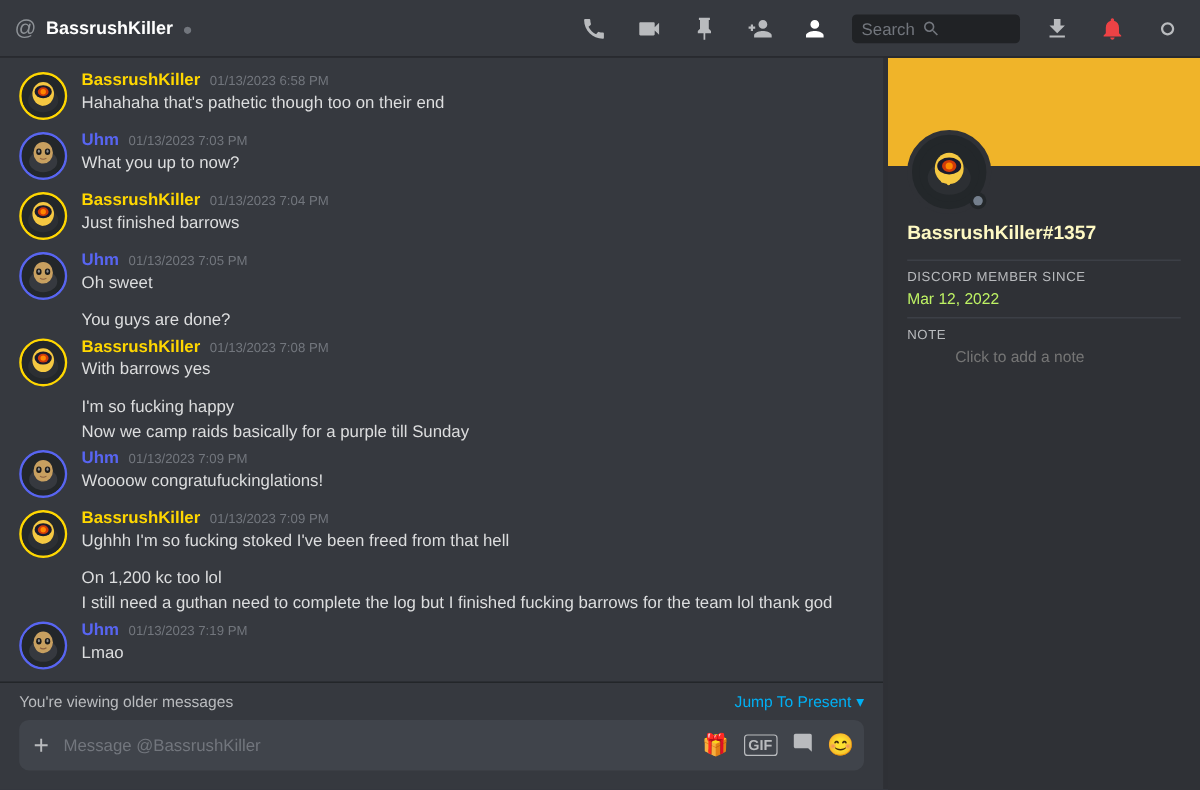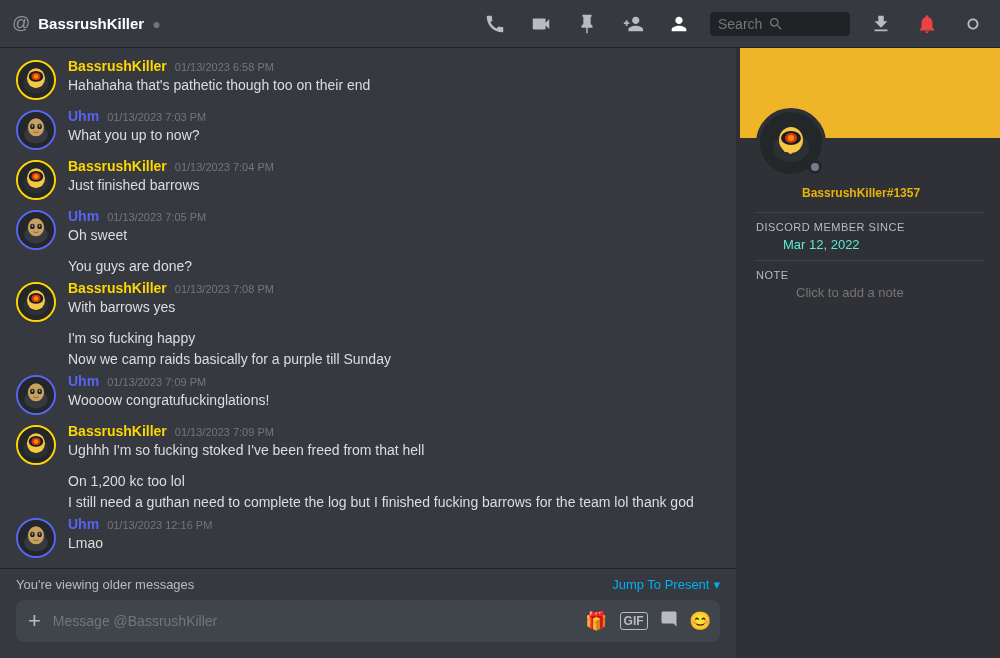--- a/index.html
+++ b/index.html
@@ -274,44 +274,42 @@
       width: 8px;
       height: 8px;
       background: #747f8d;
       border-radius: 50%;
       display: block;
     }
     .profile-info {
       padding: 0 16px 16px 16px;
     }
     .profile-username {
-      font-size: 12px;
+      font-size: 16px;
       font-weight: 700;
-      color: #eab308;
+      color: #fef9c3;
       margin-bottom: 12px;
-      margin-left: 46px;
     }
     .profile-divider {
       height: 1px;
       background: #40444b;
       margin: 8px 0;
     }
     .profile-section-label {
       font-size: 11px;
       font-weight: 400;
       color: #b9bbbe;
       text-transform: uppercase;
       letter-spacing: 0.5px;
       margin-bottom: 4px;
     }
     .profile-section-value {
       font-size: 13px;
-      color: #5eead4;
+      color: #bef264;
       margin-bottom: 8px;
-      margin-left: 27px;
     }
     .note-area {
       background: none;
       border: none;
       color: #72767d;
       font-size: 13px;
       cursor: pointer;
       padding: 0;
       font-family: inherit;
     }
@@ -552,21 +550,21 @@
       <ellipse cx="16" cy="16" rx="2.5" ry="3" fill="#1a1a1a"></ellipse>
       <ellipse cx="24" cy="16" rx="2.5" ry="3" fill="#1a1a1a"></ellipse>
       <ellipse cx="16" cy="15.5" rx="1" ry="1.5" fill="#fff" opacity="0.5"></ellipse>
       <ellipse cx="24" cy="15.5" rx="1" ry="1.5" fill="#fff" opacity="0.5"></ellipse>
       <path d="M17 22 Q20 24 23 22" stroke="#8b6040" stroke-width="1" fill="none"></path>
     </svg>
           </div>
       <div class="message-content">
         <div class="message-header">
           <span class="username-uhm">Uhm</span>
-          <span class="timestamp">01/13/2023 12:16 PM</span>
+          <span class="timestamp">01/13/2023 7:19 PM</span>
         </div>
         <div class="message-text">Lmao</div>
       </div>
     </div>
       </div>
 
     <div class="jump-bar">
       <span class="jump-bar-text">You're viewing older messages</span>
       <button class="jump-present-btn">
         <span>Jump To Present</span>

